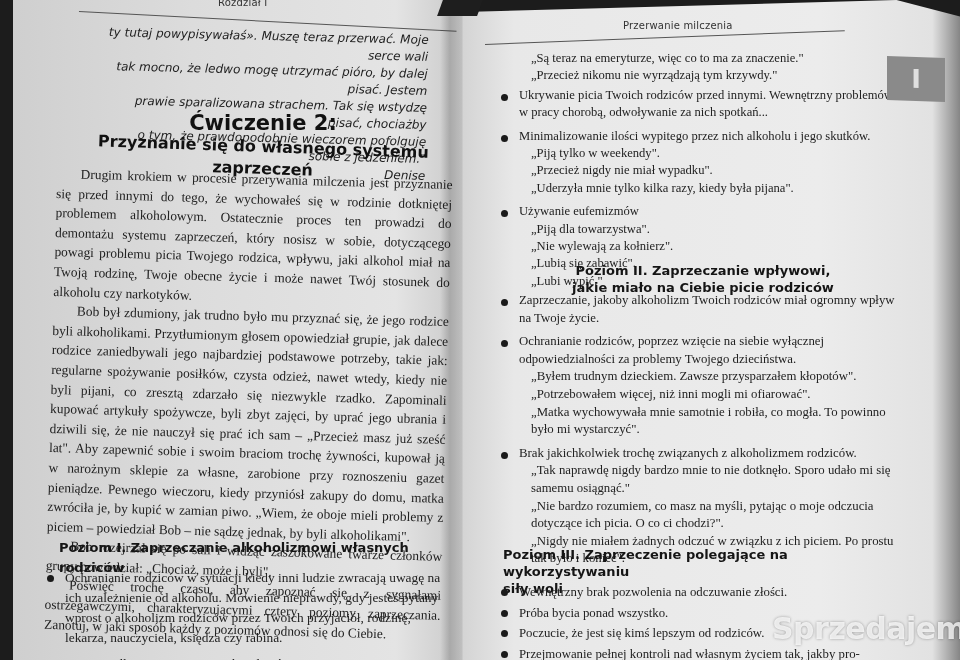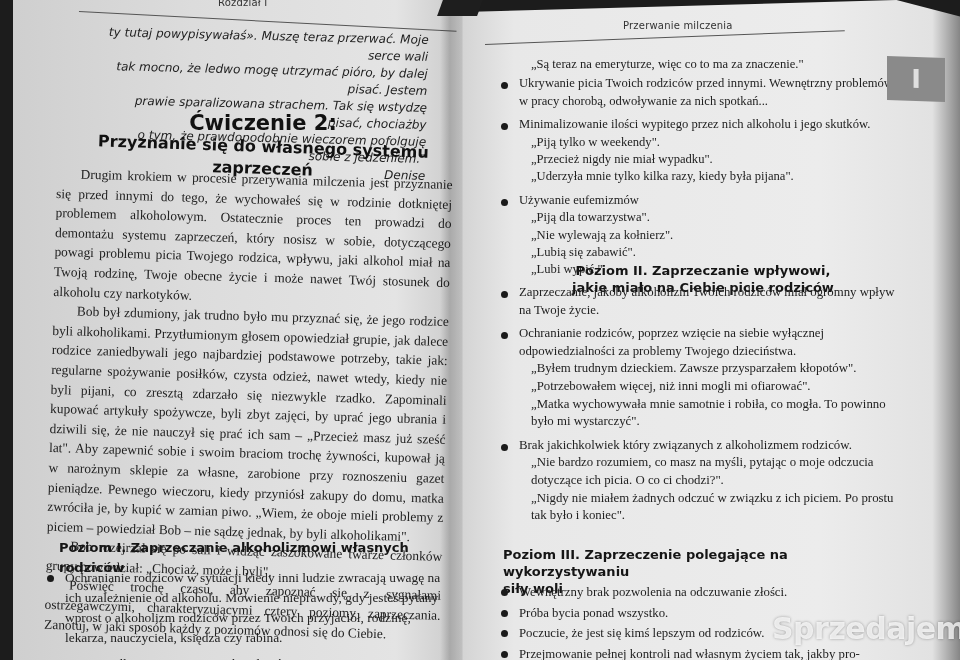--- a/index.html
+++ b/index.html
@@ -91,51 +91,53 @@
     <div class="bullet">Ochranianie rodziców w sytuacji kiedy inni ludzie zwracają uwagę na ich uzależnienie od alkoholu. Mówienie nieprawdy, gdy jesteś pytany wprost o alkoholizm rodziców przez Twoich przyjaciół, rodzinę, lekarza, nauczyciela, księdza czy rabina.</div>
     <div class="gap"></div>
     <div class="bullet">Usprawiedliwianie picia Twoich rodziców:</div>
   </div>
 </div>
 
 <div class="page page-right">
   <div class="running-head" style="left:160px; top:20px;">Przerwanie milczenia</div>
   <div class="rule" style="left:22px; top:44px; width:360px; transform:rotate(-2.2deg);"></div>
 
-  <div class="text" style="left:36px; top:56px; width:400px; font-size:12.6px; line-height:17.4px;">
+  <div class="text" style="left:36px; top:50px; width:400px; font-size:12.6px; line-height:17.4px;">
     <div class="quote">„Są teraz na emeryturze, więc co to ma za znaczenie."</div>
+    <div class="quote">„Przecież nikomu nie wyrządzają tym krzywdy."</div>
 
     <div class="bullet" style="margin-top:2px;">Ukrywanie picia Twoich rodziców przed innymi. Wewnętrzny problemów w pracy chorobą, odwoływanie za nich spotkań...</div>
     <div class="gap"></div>
     <div class="bullet">Minimalizowanie ilości wypitego przez nich alkoholu i jego skutków.</div>
     <div class="quote">„Piją tylko w weekendy".</div>
     <div class="quote">„Przecież nigdy nie miał wypadku".</div>
     <div class="quote">„Uderzyła mnie tylko kilka razy, kiedy była pijana".</div>
     <div class="gap"></div>
     <div class="bullet">Używanie eufemizmów</div>
     <div class="quote">„Piją dla towarzystwa".</div>
     <div class="quote">„Nie wylewają za kołnierz".</div>
     <div class="quote">„Lubią się zabawić".</div>
     <div class="quote">„Lubi wypić."</div>
   </div>
 
   <div class="text subhead" style="left:70px; top:262px; width:340px; text-align:center; line-height:17px;">
     <div>Poziom II.  Zaprzeczanie wpływowi,</div>
     <div>jakie miało na Ciebie picie rodziców</div>
   </div>
 
-  <div class="text" style="left:36px; top:284px; width:400px; font-size:12.8px; line-height:17.6px;">
+  <div class="text" style="left:36px; top:292px; width:400px; font-size:12.8px; line-height:17.6px;">
     <div class="bullet">Zaprzeczanie, jakoby alkoholizm Twoich rodziców miał ogromny wpływ na Twoje życie.</div>
     <div class="gap"></div>
     <div class="bullet">Ochranianie rodziców, poprzez wzięcie na siebie wyłącznej odpowiedzialności za problemy Twojego dzieciństwa.</div>
     <div class="quote">„Byłem trudnym dzieckiem. Zawsze przysparzałem kłopotów".</div>
     <div class="quote">„Potrzebowałem więcej, niż inni mogli mi ofiarować".</div>
     <div class="quote">„Matka wychowywała mnie samotnie i robiła, co mogła. To powinno było mi wystarczyć".</div>
     <div class="gap"></div>
-    <div class="bullet">Brak jakichkolwiek który związanych z alkoholizmem rodziców.</div>
+    <div class="bullet">Brak jakichkolwiek trochę związanych z alkoholizmem rodziców.</div>
+    <div class="quote">„Tak naprawdę nigdy bardzo mnie to nie dotknęło. Sporo udało mi się samemu osiągnąć."</div>
     <div class="quote">„Nie bardzo rozumiem, co masz na myśli, pytając o moje odczucia dotyczące ich picia. O co ci chodzi?".</div>
     <div class="quote">„Nigdy nie miałem żadnych odczuć w związku z ich piciem. Po prostu tak było i koniec".</div>
   </div>
 
   <div class="text subhead" style="left:40px; top:546px; width:400px; line-height:17px;">
     <div>Poziom III.  Zaprzeczenie polegające na wykorzystywaniu</div>
     <div>siły woli</div>
   </div>
 
   <div class="text" style="left:36px; top:582px; width:410px; font-size:12.8px; line-height:20.5px;">

